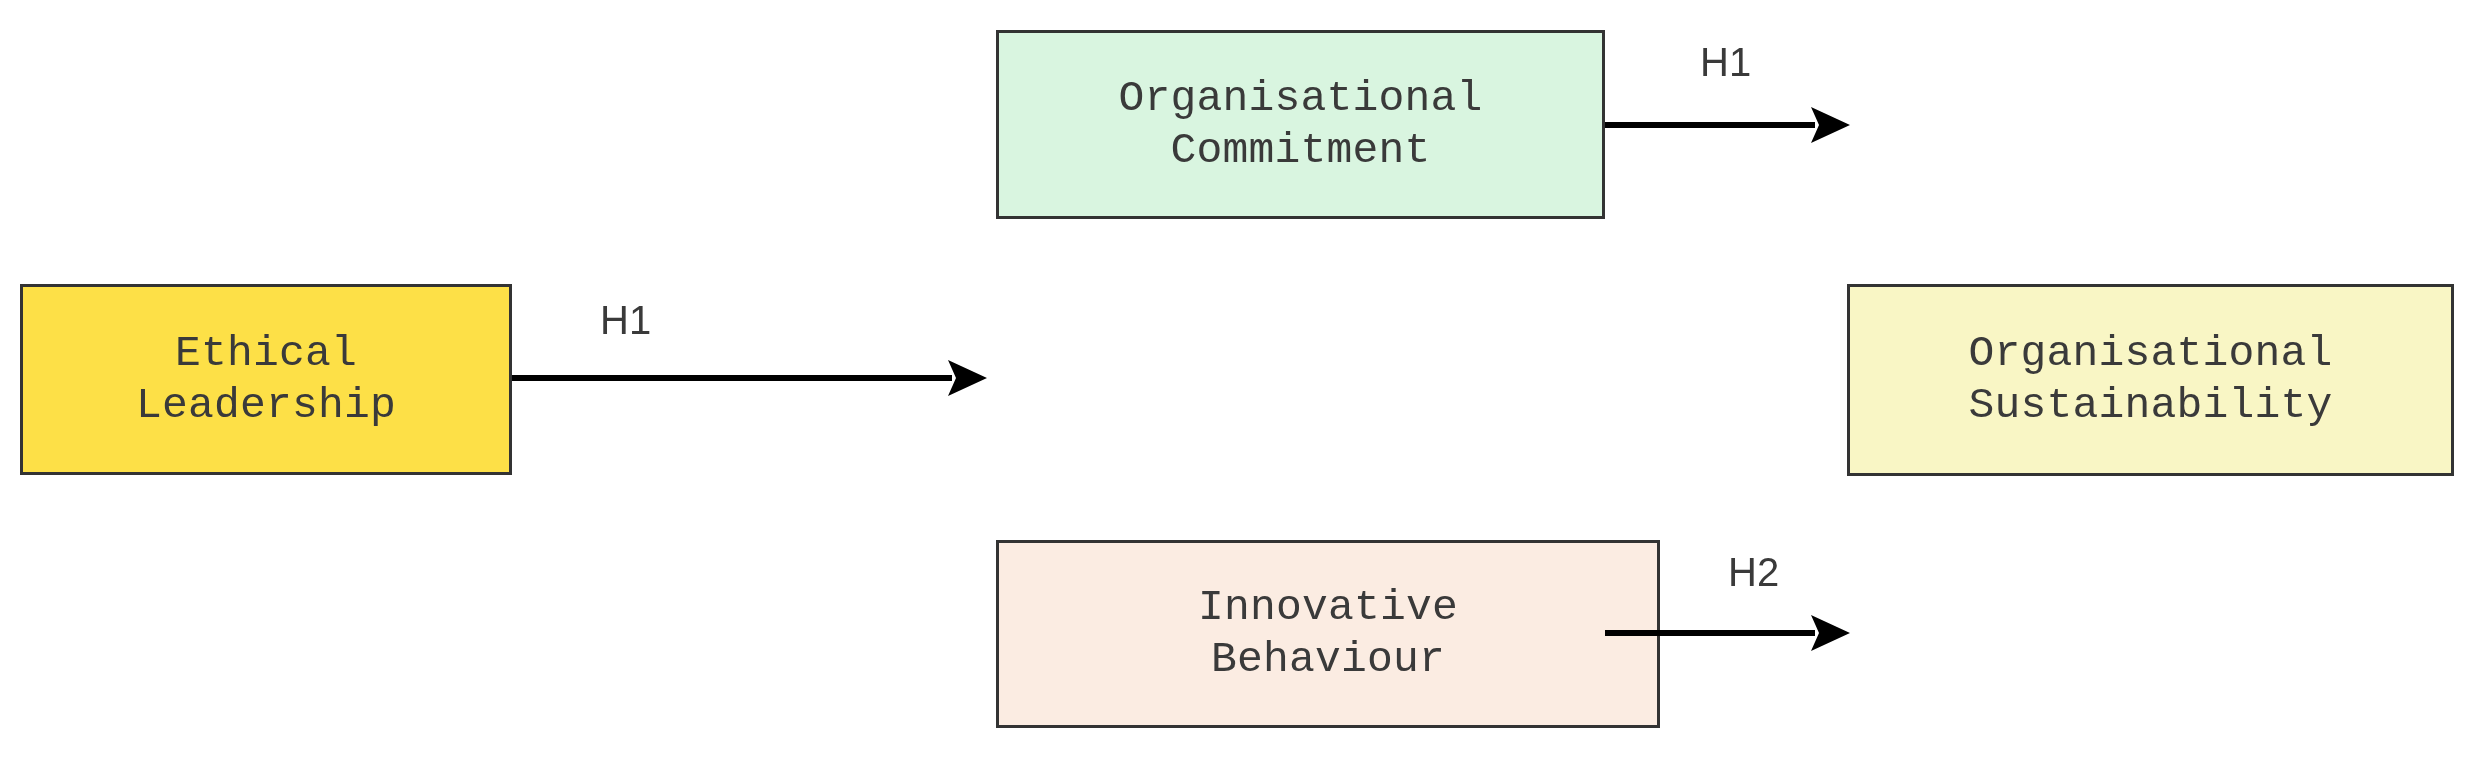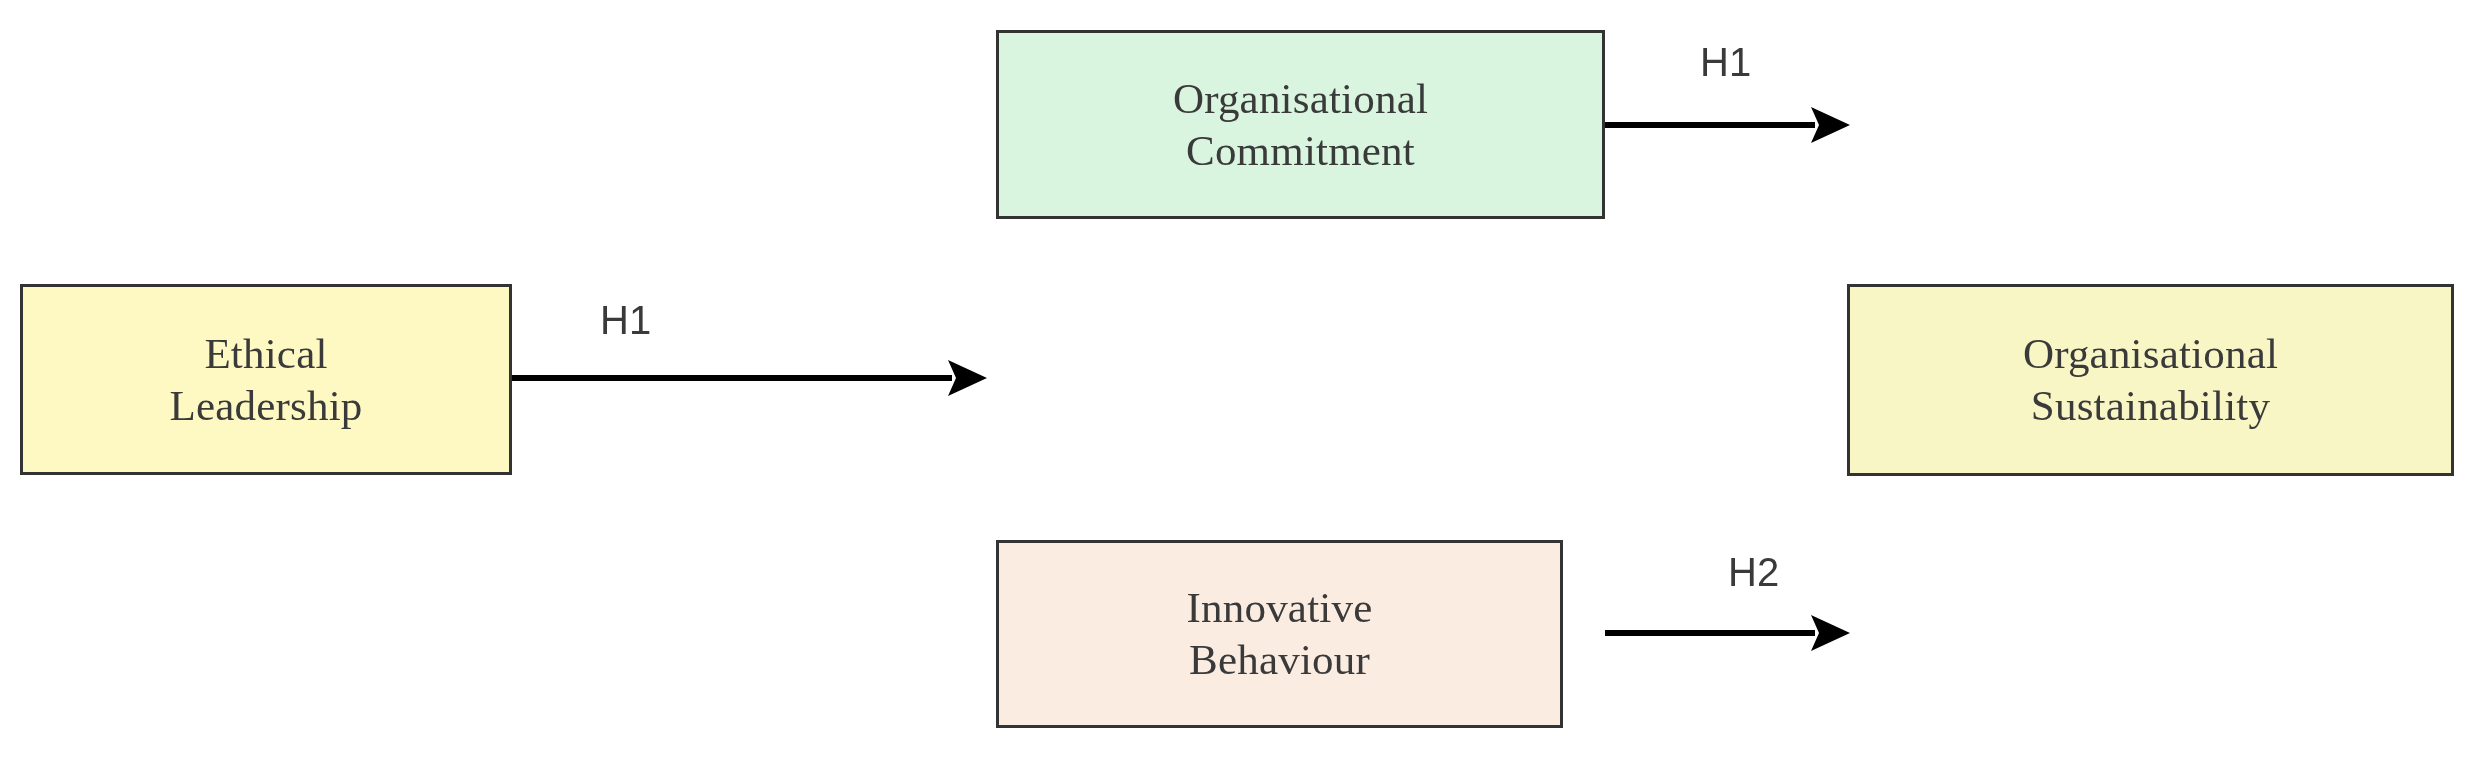--- a/index.html
+++ b/index.html
@@ -24,33 +24,33 @@
     border: 3px solid #333333;
     display: flex;
     align-items: center;
     justify-content: center;
     text-align: center;
     color: #3a3a3a;
     font-size: 43px;
     line-height: 1.20;
     letter-spacing: 0.2px;
     white-space: pre-line;
-    font-family: Liberation Serif, serif;
+    font-family: Liberation Mono, monospace;
   }
   
   #node-ethical-leadership {
     left: 20px;  top: 284px;  width: 492px;  height: 191px;
     background: #dfe9fb;
   }
   #node-organisational-commitment {
     left: 996px; top: 30px;   width: 609px;  height: 189px;
     background: #d9f5e0;
   }
   #node-innovative-behaviour {
-    left: 996px; top: 540px;  width: 567px;  height: 188px;
+    left: 996px; top: 540px;  width: 664px;  height: 188px;
     background: #fbece2;
   }
   #node-organisational-sustainability {
     left: 1847px; top: 284px; width: 607px;  height: 192px;
     background: #f9f6c5;
   }
 
   
   .edge-svg {
     position: absolute;
@@ -76,21 +76,21 @@
   }
   #label-h1-mediator { left: 600px; top: 300px; }
   #label-h1-outcome  { left: 1700px; top: 42px; }
   #label-h2-outcome  { left: 1700px; top: 552px; margin-left: 28px; }
 </style>
 </head>
 <body>
 
 <div id="canvas" style="background: rgb(255, 255, 255);">
 
-  <div class="node" id="node-ethical-leadership" style="background: #fef9c3; border-color: rgb(51, 51, 51);">Ethical
+  <div class="node" id="node-ethical-leadership" style="background: #fde047; border-color: rgb(51, 51, 51);">Ethical
 Leadership</div>
 
   <div class="node" id="node-organisational-commitment" style="background: rgb(217, 245, 224); border-color: rgb(51, 51, 51);">Organisational
 Commitment</div>
 
   <div class="node" id="node-innovative-behaviour" style="background: rgb(251, 236, 226); border-color: rgb(51, 51, 51);">Innovative
 Behaviour</div>
 
   <div class="node" id="node-organisational-sustainability" style="background: rgb(249, 246, 197); border-color: rgb(51, 51, 51);">Organisational
 Sustainability</div>

